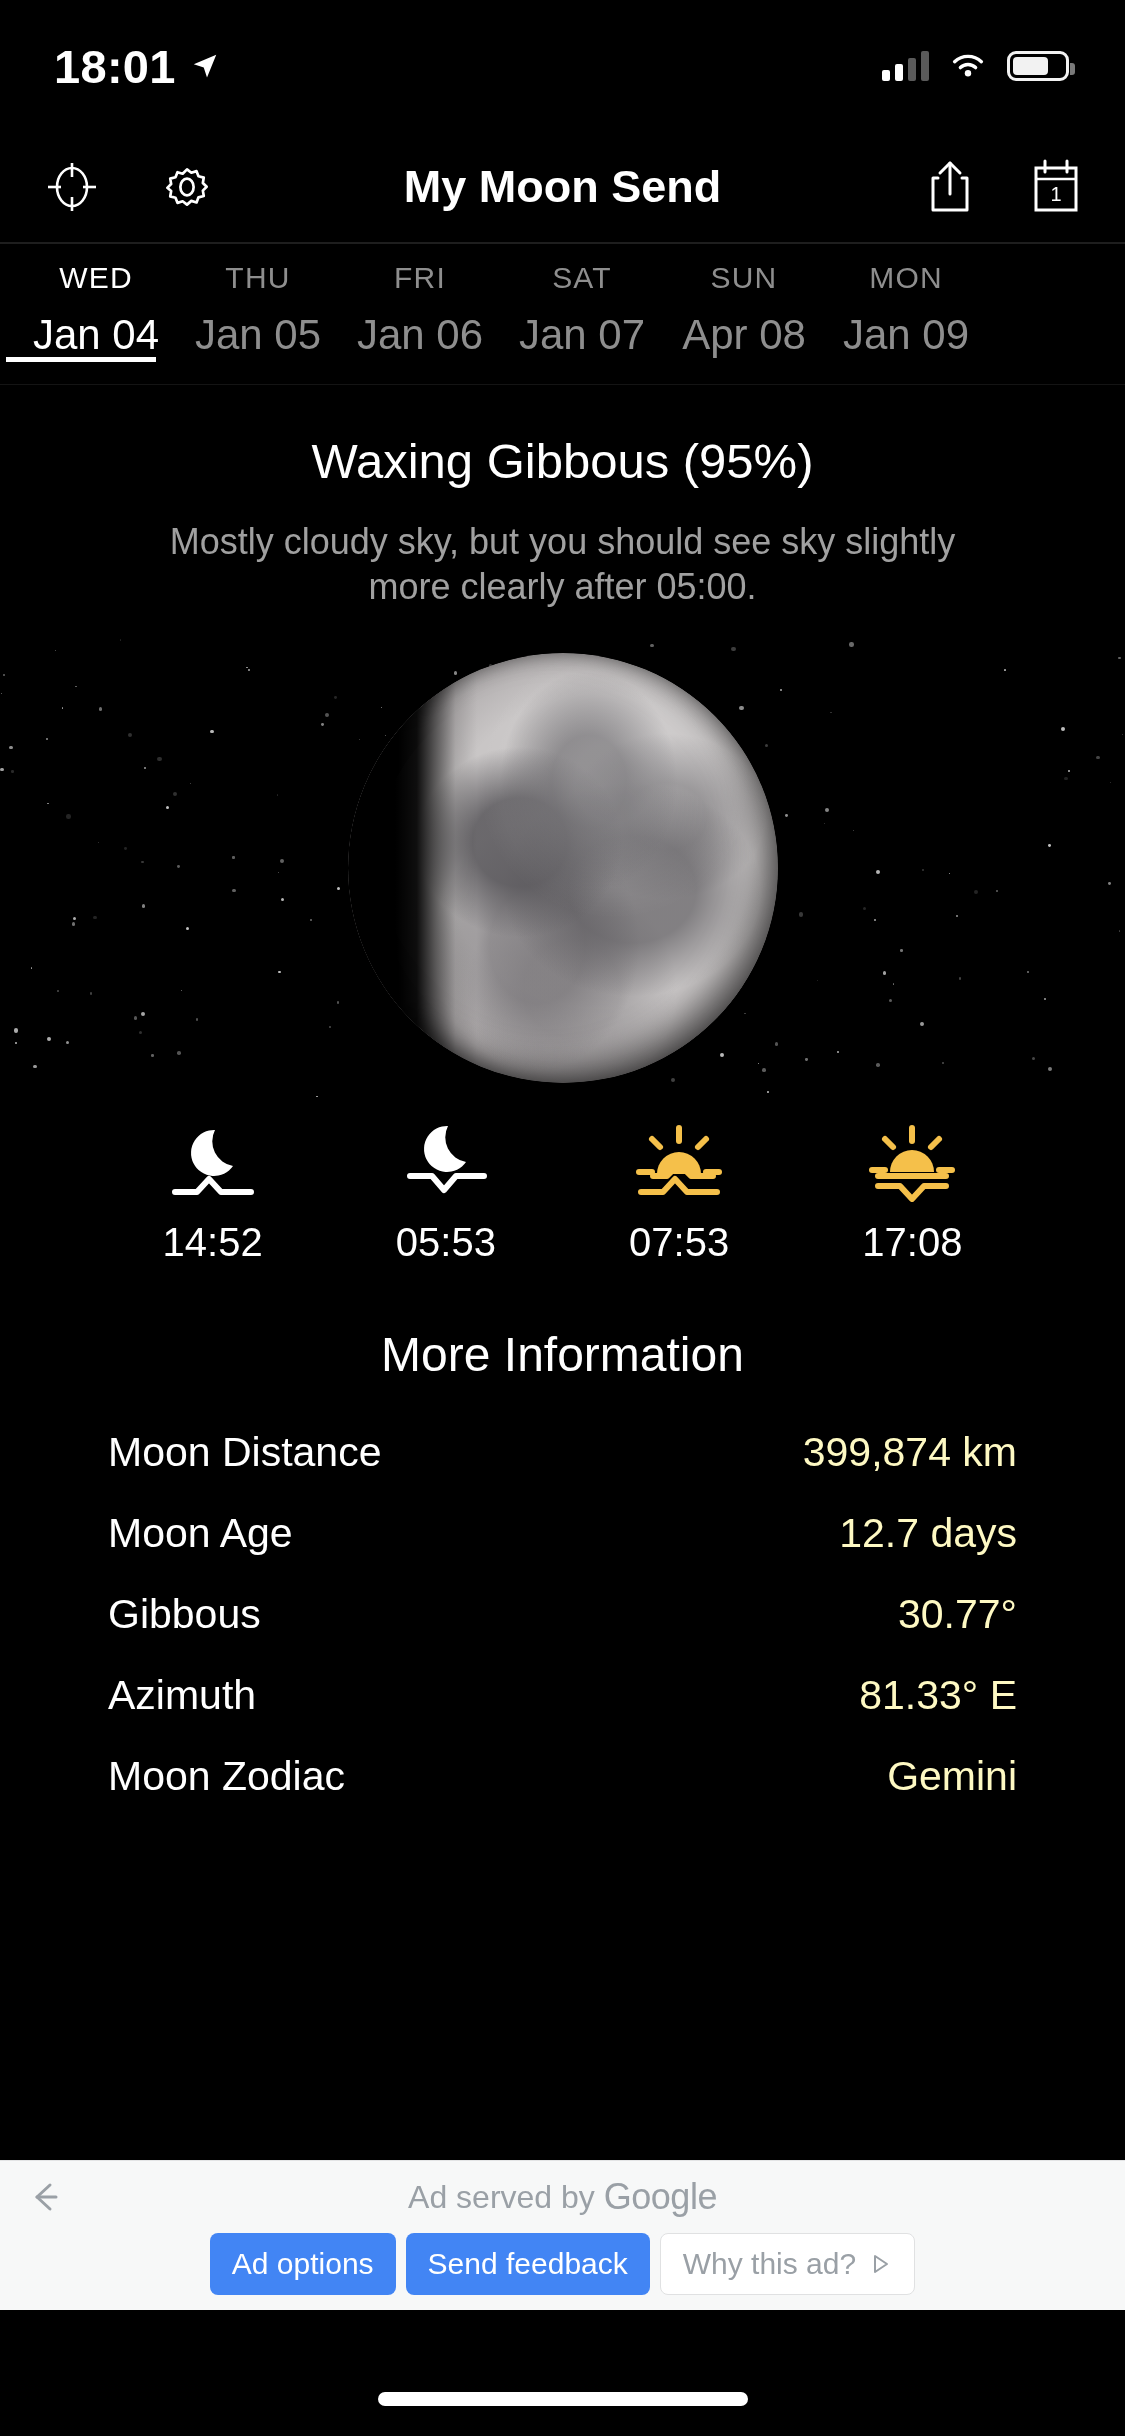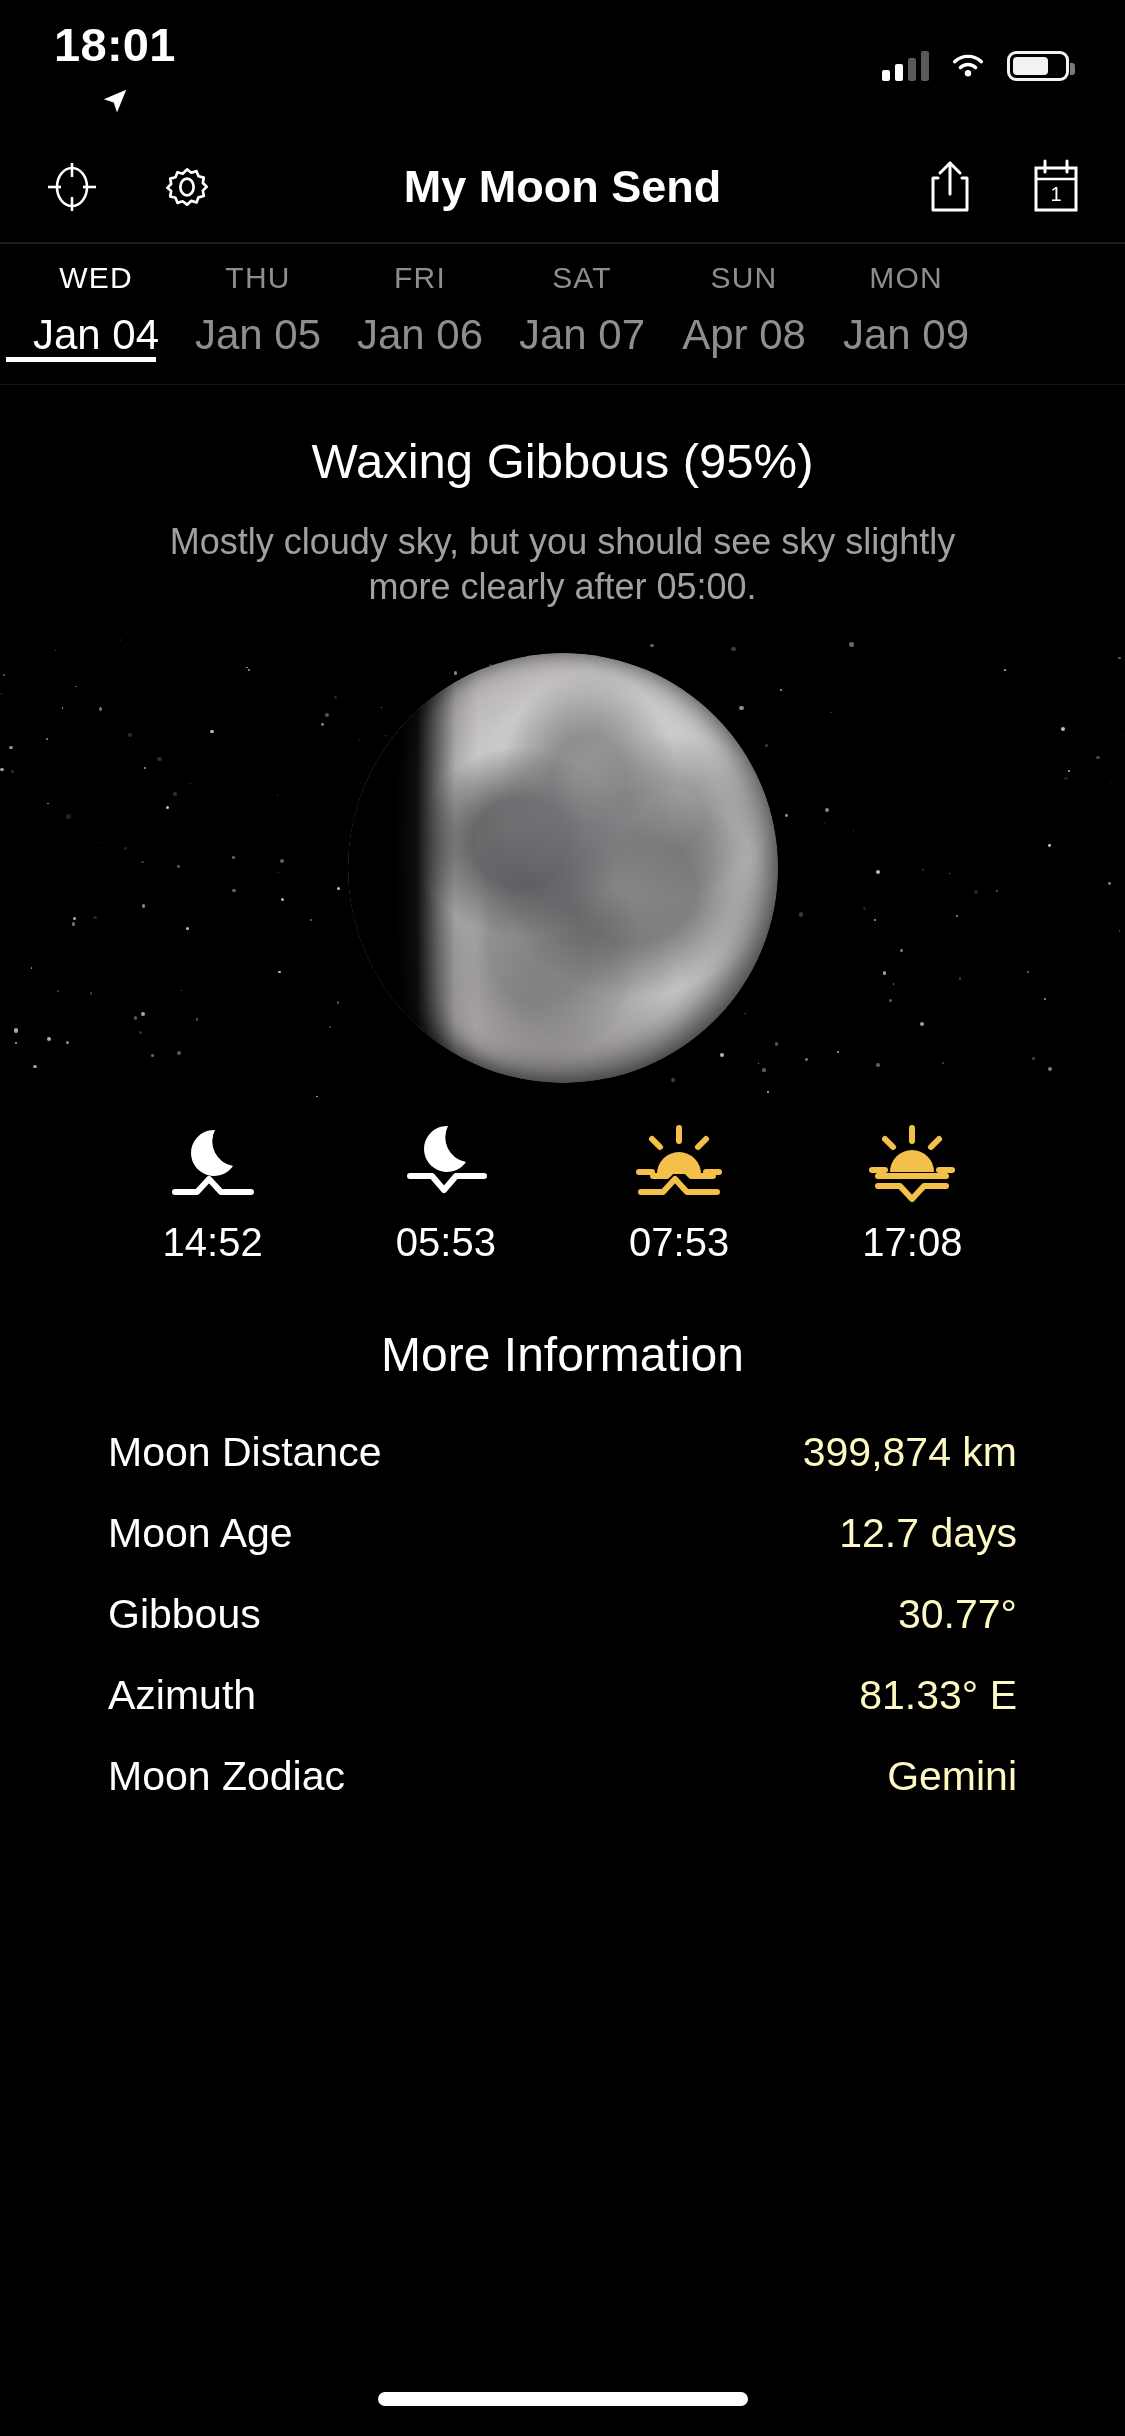--- a/index.html
+++ b/index.html
@@ -4,21 +4,21 @@
 <style>
   * { margin:0; padding:0; box-sizing:border-box; }
   html, body { width:1125px; height:2436px; background:#000; overflow:hidden; }
   body { font-family:"Liberation Sans", sans-serif; color:#fff; -webkit-font-smoothing:antialiased; }
 
   .phone { position:relative; width:1125px; height:2436px; background:#000; display:flex; flex-direction:column; }
 
   
   .statusbar { height:132px; flex:0 0 132px; display:flex; align-items:center;
                justify-content:space-between; padding:0 56px 0 54px; }
-  .sb-left { display:flex; align-items:center; gap:14px;flex-direction:column; }
+  .sb-left { display:flex; align-items:center; gap:14px; }
   .sb-time { font-size:47px; font-weight:600; letter-spacing:0.3px; color:#fff; }
   .loc-arrow { width:30px; height:30px; display:block; }
   .sb-right { display:flex; align-items:center; gap:20px; }
   .bars { display:flex; align-items:flex-end; gap:5px; height:30px; }
   .bars i { display:block; width:8px; border-radius:2px; background:#fff; }
   .bars i:nth-child(1){ height:11px; }
   .bars i:nth-child(2){ height:17px; }
   .bars i:nth-child(3){ height:23px; background:#5a5a5a; }
   .bars i:nth-child(4){ height:30px; background:#5a5a5a; }
   .batt { position:relative; width:62px; height:30px; border:3px solid #fff; border-radius:9px;
@@ -464,15 +464,37 @@
       <div class="inforow">
         <span class="k">Azimuth</span>
         <span class="v">81.33° E</span>
       </div>
       <div class="inforow">
         <span class="k">Moon Zodiac</span>
         <span class="v">Gemini</span>
       </div>
     </div>
 
+  <div class="adbar">
+    <div class="ad-top">
+      <svg class="ad-back" width="44" height="44" viewBox="0 0 44 44">
+        <path d="M28 10 15 22l13 12" stroke="#9aa0a6" stroke-width="3" fill="none" stroke-linecap="round" stroke-linejoin="round"></path>
+        <line x1="15" y1="22" x2="34" y2="22" stroke="#9aa0a6" stroke-width="3" stroke-linecap="round"></line>
+      </svg>
+      <div class="ad-served">
+        <span>Ad served by</span>
+        <span class="g-logo"><b>Google</b></span>
+      </div>
+    </div>
+    <div class="ad-btns">
+      <div class="adbtn blue">Ad options</div>
+      <div class="adbtn blue">Send feedback</div>
+      <div class="adbtn white">
+        <span>Why this ad?</span>
+        <svg width="24" height="24" viewBox="0 0 24 24">
+          <path d="M7 4v16l12-8z" stroke="#9aa0a6" stroke-width="2" fill="none" stroke-linejoin="round"></path>
+        </svg>
+      </div>
+    </div>
+  </div>
 
   <div class="homebar"></div>
 </div>
 
 </body></html>

